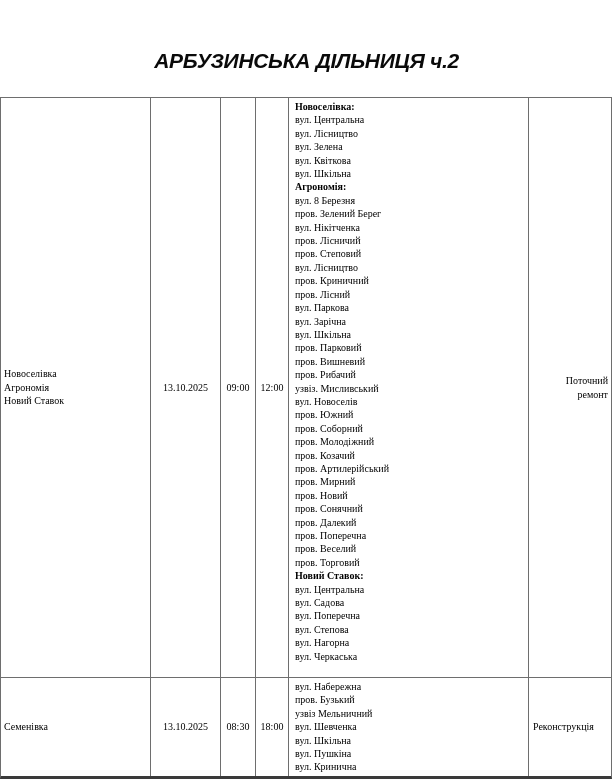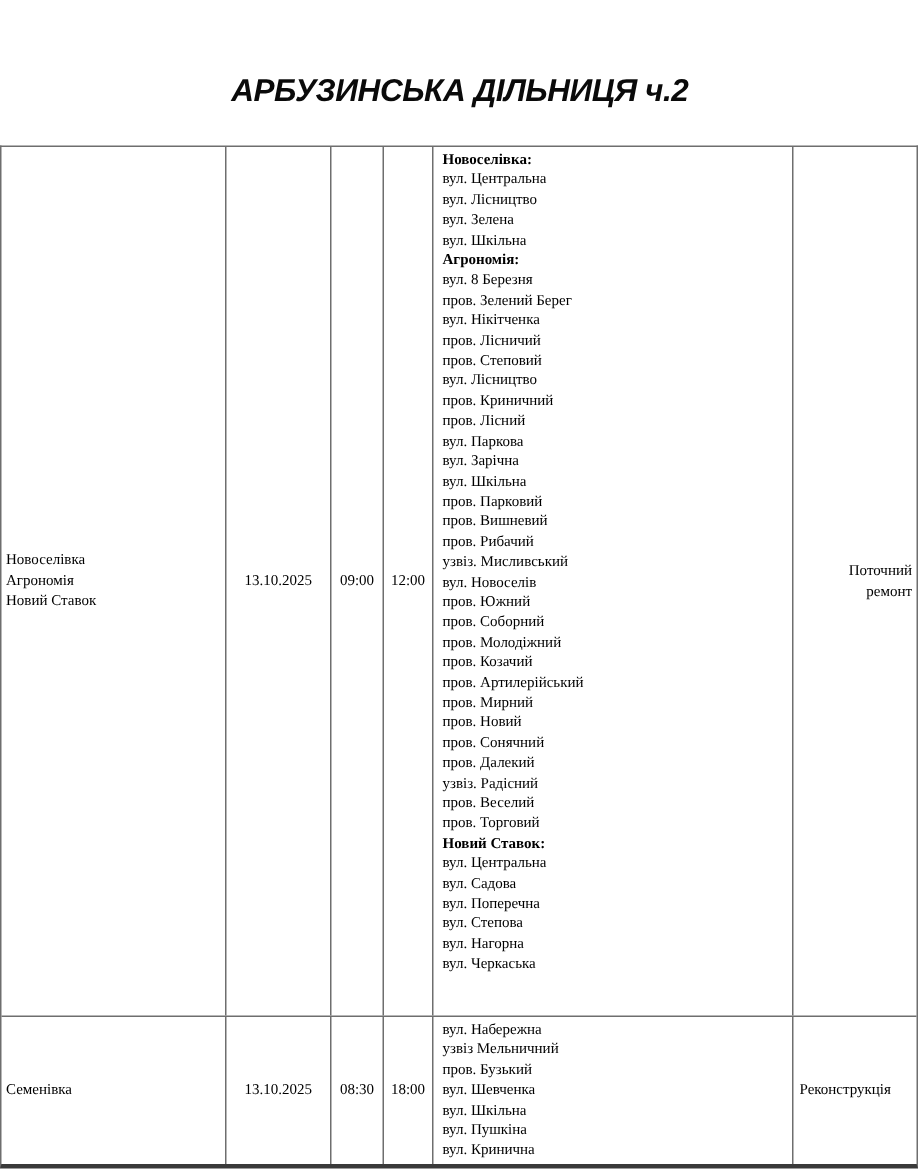--- a/index.html
+++ b/index.html
@@ -94,20 +94,21 @@
 Агрономія
 Новий Ставок</div>
       <div class="cell c-date">13.10.2025</div>
       <div class="cell c-start">09:00</div>
       <div class="cell c-end">12:00</div>
       <div class="cell c-streets">
           <div class="street-line bold">Новоселівка:</div>
           <div class="street-line">вул. Центральна</div>
           <div class="street-line">вул. Лісництво</div>
           <div class="street-line">вул. Зелена</div>
+          <div class="street-line">вул. Квіткова</div>
           <div class="street-line">вул. Шкільна</div>
           <div class="street-line bold">Агрономія:</div>
           <div class="street-line">вул. 8 Березня</div>
           <div class="street-line">пров. Зелений Берег</div>
           <div class="street-line">вул. Нікітченка</div>
           <div class="street-line">пров. Лісничий</div>
           <div class="street-line">пров. Степовий</div>
           <div class="street-line">вул. Лісництво</div>
           <div class="street-line">пров. Криничний</div>
           <div class="street-line">пров. Лісний</div>
@@ -121,43 +122,43 @@
           <div class="street-line">вул. Новоселів</div>
           <div class="street-line">пров. Южний</div>
           <div class="street-line">пров. Соборний</div>
           <div class="street-line">пров. Молодіжний</div>
           <div class="street-line">пров. Козачий</div>
           <div class="street-line">пров. Артилерійський</div>
           <div class="street-line">пров. Мирний</div>
           <div class="street-line">пров. Новий</div>
           <div class="street-line">пров. Сонячний</div>
           <div class="street-line">пров. Далекий</div>
-          <div class="street-line">узвіз. Радісний</div>
+          <div class="street-line">пров. Поперечна</div>
           <div class="street-line">пров. Веселий</div>
           <div class="street-line">пров. Торговий</div>
           <div class="street-line bold">Новий Ставок:</div>
           <div class="street-line">вул. Центральна</div>
           <div class="street-line">вул. Садова</div>
           <div class="street-line">вул. Поперечна</div>
           <div class="street-line">вул. Степова</div>
           <div class="street-line">вул. Нагорна</div>
           <div class="street-line">вул. Черкаська</div>
         </div>
       <div class="cell c-work">Поточний ремонт</div>
     </div>
 
     <div class="row row-2">
       <div class="cell c-loc">Семенівка</div>
       <div class="cell c-date">13.10.2025</div>
       <div class="cell c-start">08:30</div>
       <div class="cell c-end">18:00</div>
       <div class="cell c-streets">
           <div class="street-line">вул. Набережна</div>
+          <div class="street-line">пров. Бузький</div>
           <div class="street-line">узвіз Мельничний</div>
-          <div class="street-line">пров. Бузький</div>
           <div class="street-line">вул. Шевченка</div>
           <div class="street-line">вул. Шкільна</div>
           <div class="street-line">вул. Пушкіна</div>
           <div class="street-line">вул. Кринична</div>
         </div>
       <div class="cell c-work">Реконструкція</div>
     </div>
 
   </div>
 </div>

